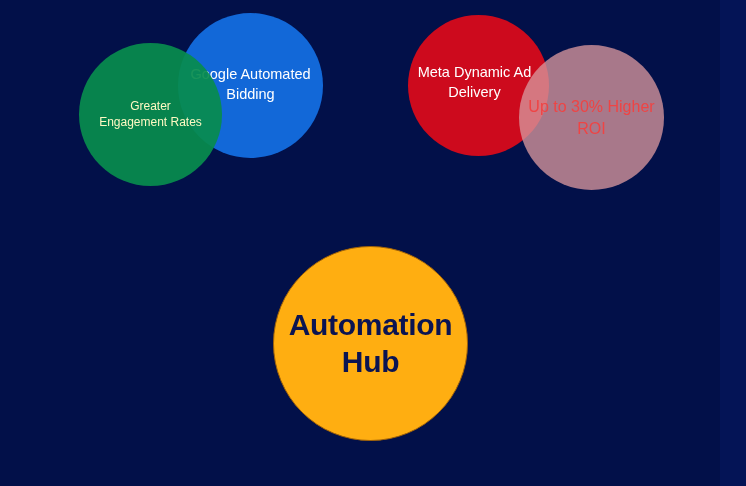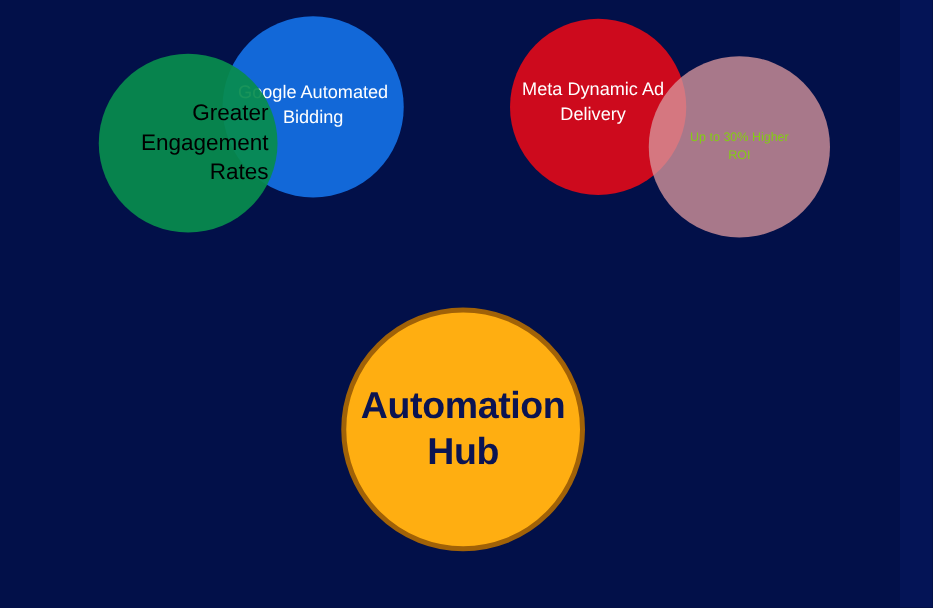--- a/index.html
+++ b/index.html
@@ -66,24 +66,23 @@
   .bubble-blue .bubble-label {
     transform: translateY(-1px);
   }
 
   .bubble-green {
     left: 79px;
     top: 43px;
     width: 143px;
     height: 143px;
     background: rgba(8, 140, 77, 0.93);
-    color: #000000;
-    font-size: 18px;
+    color: #fef9c3;
+    font-size: 12px;
     z-index: 3;
-    text-align: right;
   }
 
   
   .bubble-red {
     left: 408px;
     top: 15px;
     width: 141px;
     height: 141px;
     background: #cd0a1d;
     color: #ffffff;
@@ -93,33 +92,33 @@
   .bubble-red .bubble-label {
     transform: translate(-4px, -3px);
   }
 
   .bubble-mauve {
     left: 519px;
     top: 45px;
     width: 145px;
     height: 145px;
     background: rgba(215, 150, 156, 0.78);
-    color: #84cc16;
-    font-size: 10px;
+    color: #ef4444;
+    font-size: 16px;
     z-index: 3;
   }
 
   
   .bubble-hub {
     left: 273px;
     top: 246px;
     width: 195px;
     height: 195px;
     background: #ffae11;
-    border: 4px solid #a16207;
+    border: 1px solid #a16207;
     color: #0b1452;
     font-weight: bold;
     font-size: 30px;
     letter-spacing: -0.3px;
     line-height: 1.22;
     z-index: 4;
   }
   .bubble-hub .bubble-label {
     width: 94%;
   }

